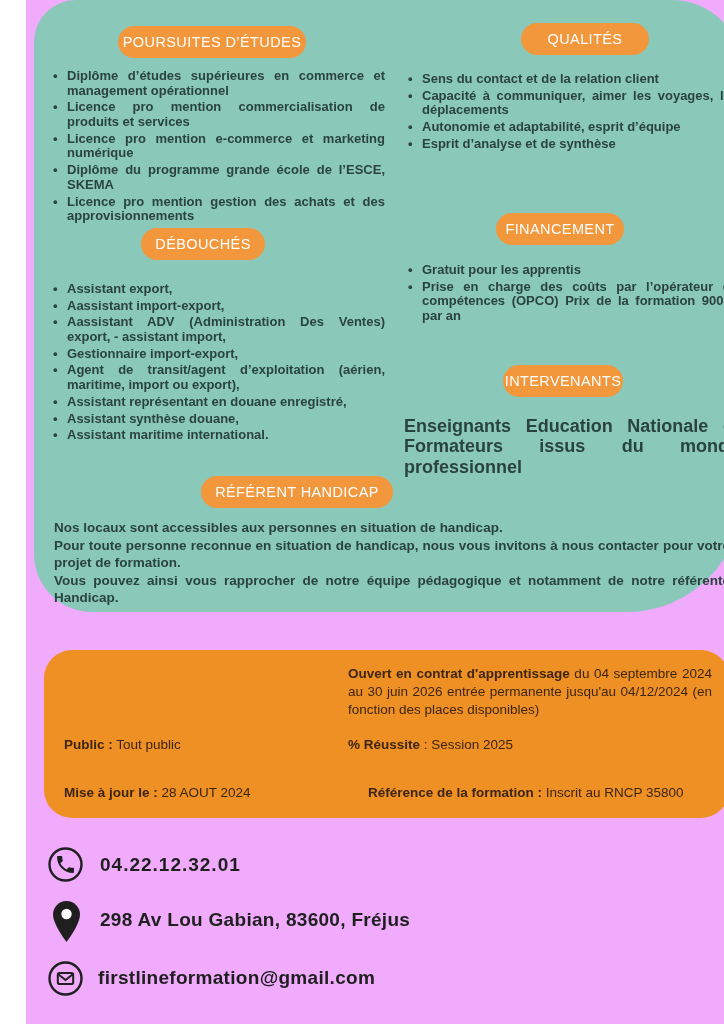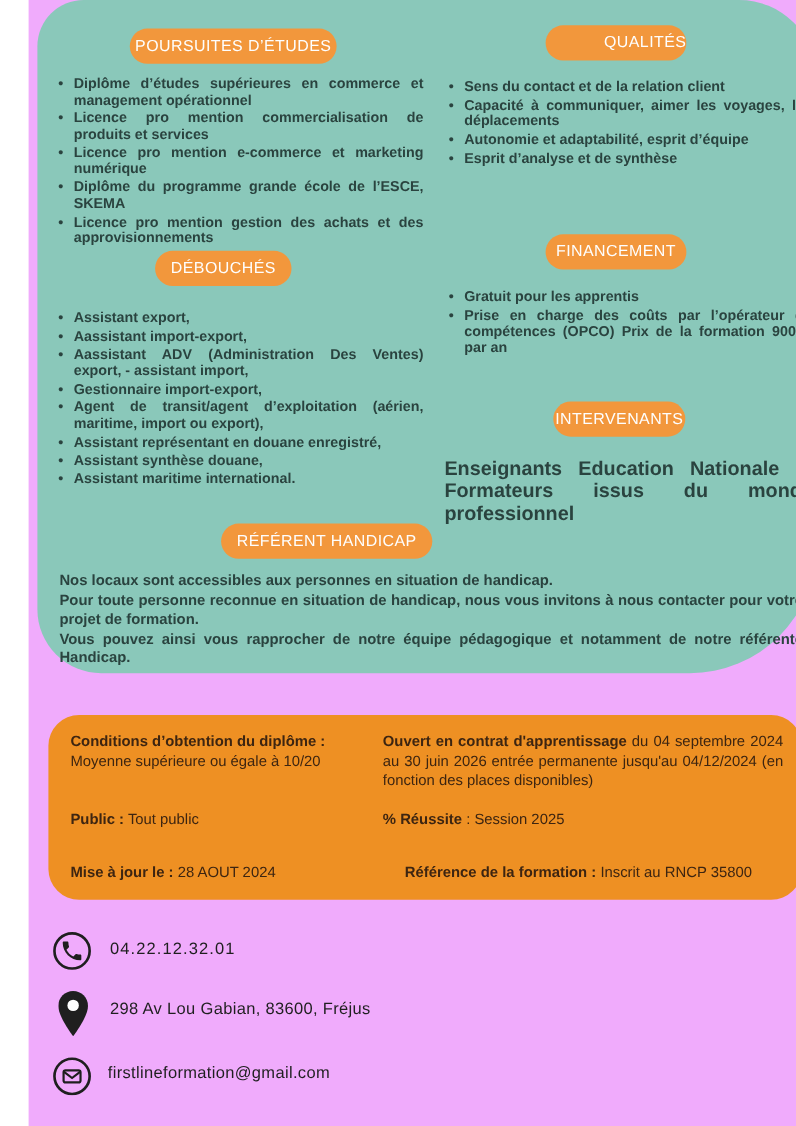--- a/index.html
+++ b/index.html
@@ -13,21 +13,21 @@
     background:var(--teal, #8ac8ba);
     border-radius:42px 70px 115px 58px;
   }
   .badge {
     position:absolute; box-sizing:border-box;
     background:var(--badge_orange, #f2973c);
     color:#fefefe; font-size:14.5px; font-weight:500; letter-spacing:0.4px;
     line-height:18px; padding:7px 0; text-align:center; border-radius:17px;
   }
   .b-poursuites { left:84px;  top:26px;  width:188px; }
-  .b-qualites   { left:462px; top:23px;  width:128px;text-align:right; }
+  .b-qualites   { left:487px; top:23px;  width:128px; }
   .b-debouches  { left:107px; top:228px; width:124px; }
   .b-financement{ left:462px; top:213px; width:128px; }
   .b-intervenants{ left:469px; top:365px; width:120px; }
   .b-referent   { left:167px; top:476px; width:192px; }
 
   ul.blist {
     position:absolute; margin:0; padding:0; list-style:none;
     color:var(--panel_text, #2a433f); font-size:13px; font-weight:700;
     line-height:1.13; text-align:justify;
   }
@@ -61,21 +61,21 @@
   .c1 { left:20px;  top:15px;  width:282px; }
   .c2 { left:304px; top:15px;  width:364px; }
   .c3 { left:20px;  top:86px;  width:282px; }
   .c4 { left:304px; top:86px;  width:364px; }
   .c5 { left:20px;  top:134px; width:282px; }
   .c6 { left:304px; top:134px; width:380px;padding-left:20px; }
 
   
   .contact-text {
     position:absolute; margin:0; color:var(--contact_text, #1f1f1f);
-    font-size:15px; font-weight:400; letter-spacing:0.3px;
+    font-size:19px; font-weight:700; letter-spacing:0.3px;
   }
   .t-phone   { left:74px; top:854px; letter-spacing:1px; }
   .t-address { left:74px; top:909px; }
   .t-email   { left:72px; top:967px; }
   .icon { position:absolute; }
   .i-phone { left:22px; top:847px; }
   .i-pin   { left:27px; top:901px; }
   .i-email { left:22px; top:961px; }
   .icon svg { display:block; }
 </style>
@@ -126,24 +126,20 @@
 
     <div class="badge b-referent">RÉFÉRENT HANDICAP</div>
     <div class="panel-par p-handicap">
         <p>Nos locaux sont accessibles aux personnes en situation de handicap.</p>
         <p>Pour toute personne reconnue en situation de handicap, nous vous invitons à nous contacter pour votre projet de formation.</p>
         <p>Vous pouvez ainsi vous rapprocher de notre équipe pédagogique et notamment de notre référente Handicap.</p>
       </div>
   </div>
 
   <div class="info-box">
-    <p class="cell c1">
-      <b>Conditions d’obtention du diplôme :</b><br>
-      <span>Moyenne supérieure ou égale à 10/20</span>
-    </p>
     <p class="cell c2 just">
       <b>Ouvert en contrat d'apprentissage</b><span> du 04 septembre 2024 au 30 juin 2026 entrée permanente jusqu'au 04/12/2024 (en fonction des places disponibles)</span>
     </p>
     <p class="cell c3">
       <b>Public :</b><span> Tout public</span>
     </p>
     <p class="cell c4">
       <b>% Réussite</b><span> : Session 2025</span>
     </p>
     <p class="cell c5">

